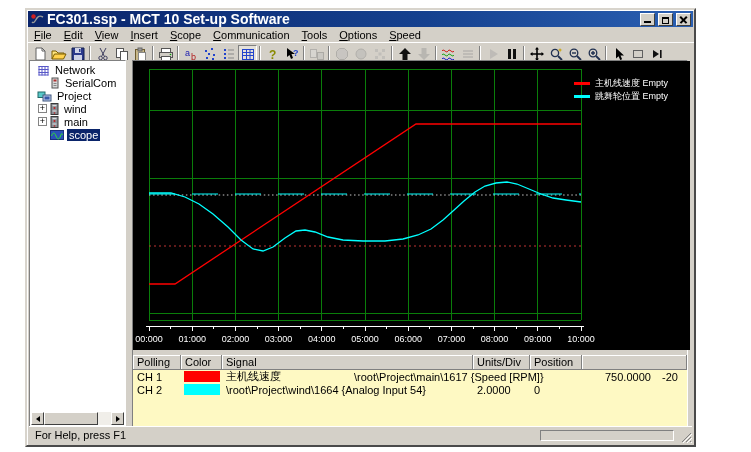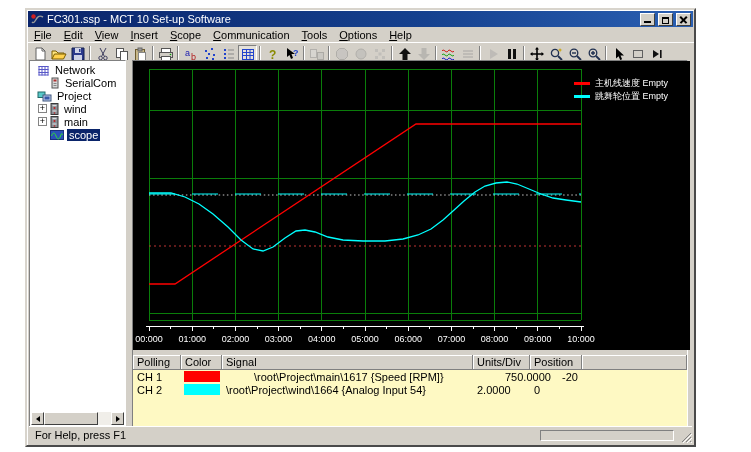--- a/index.html
+++ b/index.html
@@ -4,21 +4,21 @@
 <style>
   html,body{margin:0;padding:0;background:#fff;}
   body{width:751px;height:452px;position:relative;overflow:hidden;
        font-family:"Liberation Sans", sans-serif;font-size:11px;color:#000;}
   .window{position:absolute;left:25px;top:8px;width:671px;height:439px;box-sizing:border-box;
           background:#d4d0c8;border:2px solid;border-color:#d8d4cc #4a4a4a #4a4a4a #d8d4cc;
           box-shadow:inset 1px 1px 0 #fff;}
   
   .titlebar{height:16px;margin:1px;background:linear-gradient(90deg,#0a246a 0%,#15418f 60%,#2a5fb2 100%);
             display:flex;align-items:center;padding:0 2px;gap:3px;}
-  .title-text{color:#fff;font-weight:normal;font-size:11px;flex:1;white-space:nowrap;overflow:hidden;}
+  .title-text{color:#fff;font-weight:bold;font-size:14px;flex:1;white-space:nowrap;overflow:hidden;}
   .tb-btn{width:15px;height:13px;background:#d4d0c8;border:1px solid;border-color:#fff #404040 #404040 #fff;
           box-sizing:border-box;display:inline-flex;align-items:flex-end;justify-content:center;position:relative;}
   .g-min{width:7px;height:2px;background:#000;margin-bottom:2px;}
   .g-max{width:7px;height:7px;border:1px solid #000;border-top-width:2px;margin-bottom:1px;box-sizing:border-box;}
   .g-x1,.g-x2{position:absolute;left:2px;top:5px;width:9px;height:1.6px;background:#000;}
   .g-x1{transform:rotate(45deg);} .g-x2{transform:rotate(-45deg);}
   
   .menubar{height:14px;display:flex;align-items:center;padding-left:1px;}
   .menu-item{padding:0 6px;white-space:nowrap;}
   .menu-item::first-letter{text-decoration:underline;}
@@ -103,21 +103,21 @@
 
     <div class="menubar" id="menubar">
         <span class="menu-item">File</span>
         <span class="menu-item">Edit</span>
         <span class="menu-item">View</span>
         <span class="menu-item">Insert</span>
         <span class="menu-item">Scope</span>
         <span class="menu-item">Communication</span>
         <span class="menu-item">Tools</span>
         <span class="menu-item">Options</span>
-        <span class="menu-item">Help</span>
+        <span class="menu-item">Speed</span>
       </div>
 
     <div class="toolbar" id="toolbar">
         <span class="tbtn">
           <span class="iconwrap">
             <svg width="14" height="14">
               <path d="M3 1h6l3 3v9H3z" fill="#fff" stroke="#606060"></path>
               <path d="M9 1v3h3" fill="none" stroke="#606060"></path>
             </svg>
           </span>
@@ -549,20 +549,21 @@
               <span class="th" style="width: 57px;">Units/Div</span>
               <span class="th" style="width: 52px;">Position</span>
               <span class="th last"></span>
             </div>
           <div class="tbody" id="tbody">
               <div class="trr">
                 <span class="td" style="width: 48px;">CH 1</span>
                 <span class="td color" style="width: 41px;">
                   <span class="swatch" style="background: rgb(255, 0, 0); display: block;"></span>
                 </span>
+                <span class="td" style="width: 100px;">主机线速度</span>
                 <span class="td" style="width: 251px; margin-left: 28px;">\root\Project\main\1617 {Speed [RPM]}</span>
                 <span class="td" style="width: 57px;">750.0000</span>
                 <span class="td" style="width: 52px;">-20</span>
                 <span class="td" style="flex: 1 1 0%;"></span>
               </div>
               <div class="trr">
                 <span class="td" style="width: 48px;">CH 2</span>
                 <span class="td color" style="width: 41px;">
                   <span class="swatch" style="background: rgb(0, 255, 255); display: block;"></span>
                 </span>

